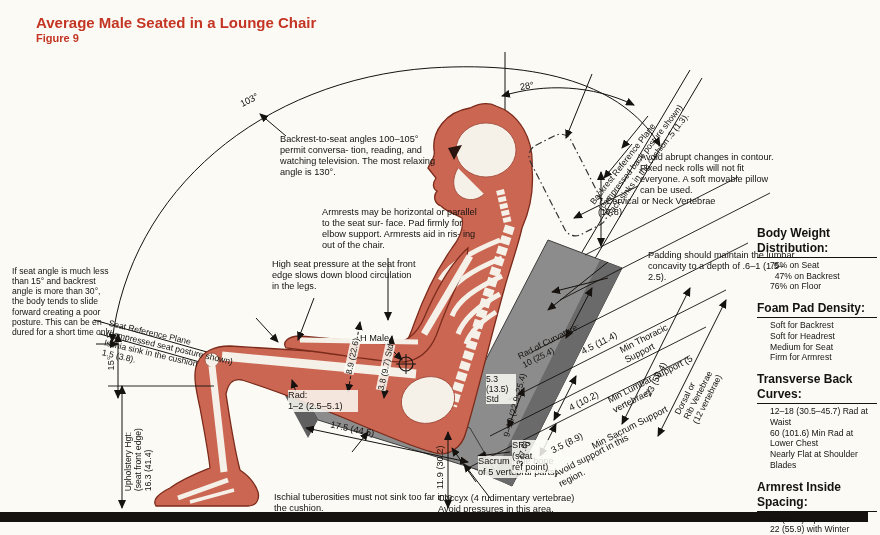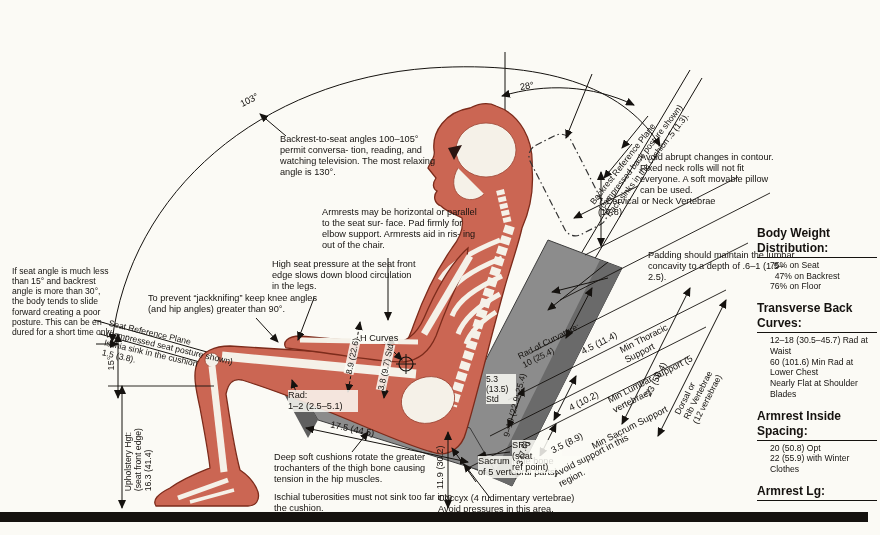--- a/index.html
+++ b/index.html
@@ -146,20 +146,24 @@
       <line x1="510" y1="452" x2="478" y2="456" marker-end="url(#ah)"></line>
       <line x1="476" y1="482" x2="452" y2="448" marker-end="url(#ah)"></line>
       <line x1="490" y1="498" x2="464" y2="464" marker-end="url(#ah)"></line>
       <line x1="384" y1="342" x2="402" y2="360" marker-end="url(#ah)"></line>
       <line x1="296" y1="392" x2="292" y2="380" marker-end="url(#ah)"></line>
     </g>
 
     <rect x="0" y="512" width="868" height="10" fill="#15120f"></rect>
   </svg>
 
+  <div class="title">
+    <div class="t1" style="color:#c43524">Average Male Seated in a Lounge Chair</div>
+    <div class="t2" style="color:#c43524">Figure 9</div>
+  </div>
 
 
   <div class="lbl sm" style="left:588px;top:200px;width:172px;transform:rotate(-52deg);transform-origin:0 0">
     <span class="ln">Backrest Reference Plane</span>
     <span class="ln">(compressed back posture shown)</span>
     <span class="ln">Back sinks in the cushion .5 (1.3).</span>
   </div>
 
   <div class="lbl" style="left:640px;top:152px;width:142px">Avoid abrupt changes in contour. Fixed neck rolls will not fit everyone. A soft movable pillow can be used.</div>
 
@@ -169,52 +173,50 @@
   </div>
 
   <div class="lbl" style="left:648px;top:250px;width:150px">Padding should maintain the lumbar concavity to a depth of .6–1 (1.5–2.5).</div>
 
   <div class="lbl" style="left:280px;top:134px;width:158px">Backrest-to-seat angles 100–105° permit conversa- tion, reading, and watching television. The most relaxing angle is 130°.</div>
 
   <div class="lbl" style="left:272px;top:259px;width:146px">High seat pressure at the seat front edge slows down blood circulation in the legs.</div>
 
   <div class="lbl" style="left:322px;top:207px;width:158px">Armrests may be horizontal or parallel to the seat sur- face. Pad firmly for elbow support. Armrests aid in ris- ing out of the chair.</div>
 
-  <div class="lbl" style="left:148px;top:293px;width:172px">To prevent “jackknifing” keep knee angles (and hip angles) greater than 90°.</div>
 
   <div class="lbl sm" style="left:110px;top:318px;width:168px;transform:rotate(13deg);transform-origin:0 0">
     <span class="ln">Seat Reference Plane</span>
     <span class="ln">(compressed seat posture shown)</span>
     <span class="ln">Ischia sink in the cushion</span>
     <span class="ln">1.5 (3.8).</span>
   </div>
 
   <div class="lbl sm" style="left:12px;top:266px;width:102px">If seat angle is much less than 15° and backrest angle is more than 30°, the body tends to slide forward creating a poor posture. This can be en- dured for a short time only.</div>
 
-  <div class="lbl" style="left:274px;top:452px;width:180px">Deep soft cushions rotate the greater trochanters of the thigh bone causing tension in the hip muscles.</div>
 
   <div class="lbl" style="left:274px;top:492px;width:186px">Ischial tuberosities must not sink too far into the cushion.</div>
 
   <div class="lbl bgw" style="left:478px;top:456px;width:110px">
     <span class="ln">Sacrum (one bone</span>
     <span class="ln">of 5 vertebral parts)</span>
   </div>
 
   <div class="lbl" style="left:438px;top:493px;width:210px">
     <span class="ln">Coccyx (4 rudimentary vertebrae)</span>
     <span class="ln">Avoid pressures in this area.</span>
   </div>
 
   <div class="lbl bgw" style="left:512px;top:440px;width:50px">
     <span class="ln">SRP</span>
     <span class="ln">(seat</span>
     <span class="ln">ref point)</span>
   </div>
 
-  <div class="lbl bgw" style="left:360px;top:333px">H Curves</div>
+  <div class="lbl bgw" style="left:360px;top:333px">H Male</div>
 
   <div class="lbl" style="left:240px;top:95px;transform:rotate(-27deg)">103°</div>
   <div class="lbl" style="left:520px;top:81px;transform:rotate(-9deg)">28°</div>
   <div class="lbl" style="left:104px;top:358px;transform:rotate(-90deg)">15°</div>
   <div class="lbl" style="left:330px;top:424px;transform:rotate(12deg)">17.5 (44.5)</div>
   <div class="lbl" style="left:419px;top:462px;transform:rotate(-90deg)">11.9 (30.2)</div>
 
   <div class="lbl sm" style="left:96px;top:434px;width:84px;transform:rotate(-90deg)">
     <span class="ln">Upholstery Hgt:</span>
     <span class="ln">(seat front edge)</span>
@@ -263,20 +265,27 @@
   </div>
 
   <div id="sidebar">
     <div class="sb-sec">
       <div class="sb-head">Body Weight Distribution:</div>
       <div class="sb-item">75% on Seat</div>
       <div class="sb-item">  47% on Backrest</div>
       <div class="sb-item">76% on Floor</div>
     </div>
     <div class="sb-sec">
+      <div class="sb-head">Foam Pad Density:</div>
+      <div class="sb-item">Soft for Backrest</div>
+      <div class="sb-item">Soft for Headrest</div>
+      <div class="sb-item">Medium for Seat</div>
+      <div class="sb-item">Firm for Armrest</div>
+    </div>
+    <div class="sb-sec">
       <div class="sb-head">Transverse Back Curves:</div>
       <div class="sb-item">12–18 (30.5–45.7) Rad at Waist</div>
       <div class="sb-item">60 (101.6) Min Rad at Lower Chest</div>
       <div class="sb-item">Nearly Flat at Shoulder Blades</div>
     </div>
     <div class="sb-sec">
       <div class="sb-head">Armrest Inside Spacing:</div>
       <div class="sb-item">20 (50.8) Opt</div>
       <div class="sb-item">22 (55.9) with Winter Clothes</div>
     </div>

